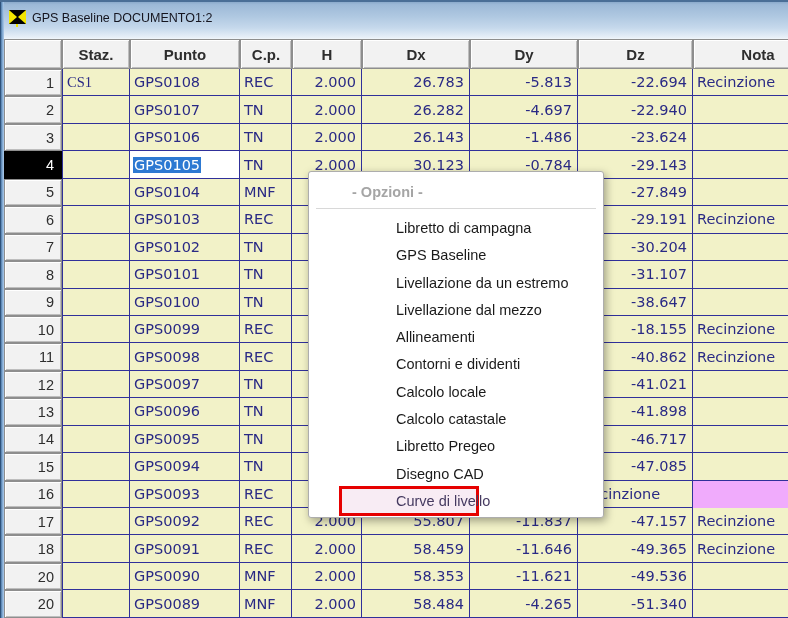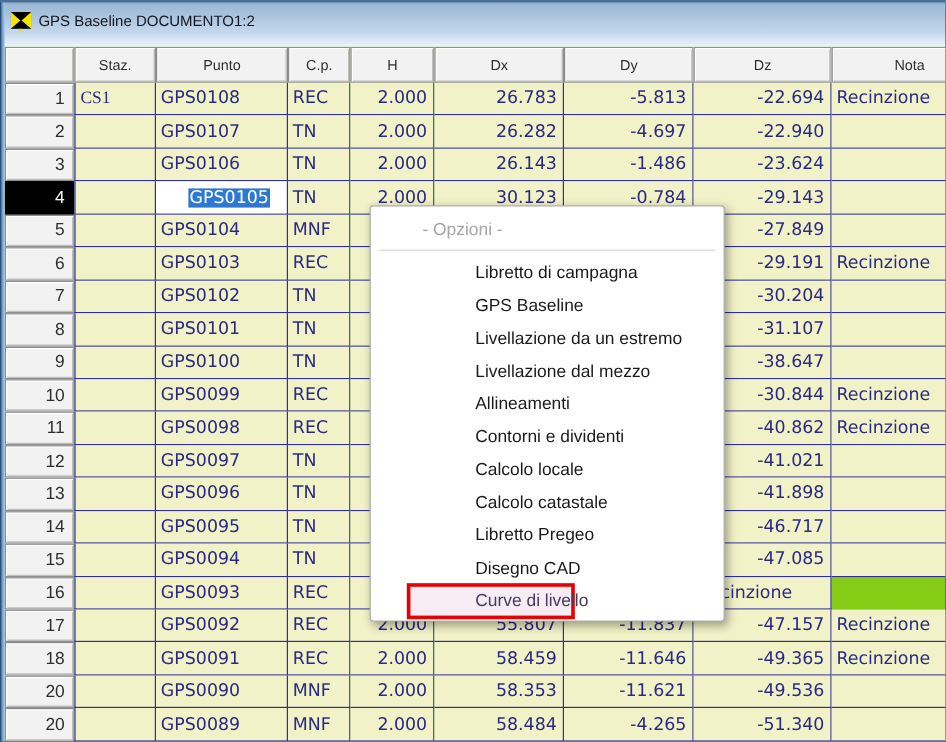--- a/index.html
+++ b/index.html
@@ -1,19 +1,19 @@
 <!DOCTYPE html>
 <html><head>
 <meta charset="utf-8">
 <style>
   html,body { margin:0; padding:0; background:#404040; }
   * { box-sizing:border-box; }
   .window {
     position:relative; width:788px; height:618px; overflow:hidden;
-    background:#84cc16; font-family:"Liberation Sans", sans-serif;padding-left:48px;
+    background:#f0abfc; font-family:"Liberation Sans", sans-serif;padding-left:48px;
   }
   
   .frame-top { position:absolute; top:0; left:0; right:0; height:2px;
     background:#4A6E96; z-index:6; }
   .frame-left { position:absolute; top:0; left:0; bottom:0; width:4px;
     background:linear-gradient(90deg,#17375E 0%,#6F9BC8 45%,#AECBEA 100%); z-index:5; }
   
   .titlebar {
     position:absolute; top:0; left:0; right:0; height:39px; z-index:4;
     background:linear-gradient(180deg,#7E9FC2 0%,#9DB9D7 12%,#AFC8E1 42%,#C6D9EC 72%,#E8F0F8 96%,#F2F7FB 100%);
@@ -25,50 +25,50 @@
   .grid-area { position:absolute; left:4px; top:39px; z-index:1; }
   .row, .hdr-row {
     display:grid;
     grid-template-columns:58px 68px 110px 52px 70px 108px 108px 115px 130px;
   }
   .hdr-row { height:30px; }
   .row { height:27.45px; }
   .bevel {
     background:#F2F2F2; border:1px solid #8E8E8E;
     box-shadow:inset 1px 1px 0 #FFFFFF, inset -1px -1px 0 #BEBEBE;
-    color:#2E2E2E; font-size:12px;
-    display:flex; align-items:center; justify-content:center;
+    color:#2E2E2E; font-size:15px;
+    display:flex; align-items:center; justify-content:center;font-weight:bold;
   }
   .rownum {
     background:#F2F2F2; border:1px solid #8E8E8E;
     box-shadow:inset 1px 1px 0 #FFFFFF, inset -1px -1px 0 #BEBEBE;
     color:#2E2E2E; font-size:14.5px;
     display:flex; align-items:center; justify-content:flex-end; padding-right:7px;
   }
   .row.selected .rownum {
     background:#000000; color:#FFFFFF; border-color:#000000; box-shadow:none;
   }
   .c {
     background:#F2F2C8; border-right:1px solid #30309A; border-bottom:1px solid #30309A;
     color:#2A2A85; font-size:14.5px; font-family:"DejaVu Sans", sans-serif;
     display:flex; align-items:center; overflow:hidden; white-space:nowrap;
   }
   .t-left  { justify-content:flex-start; padding-left:4px; }
   .t-right { justify-content:flex-end; padding-right:5px; }
   .c.first { border-left:1px solid #30309A;font-family:Liberation Serif, serif; }
   .edit-cell { background:#FFFFFF; padding-left:3px; }
-  .edit-cell .sel { background:#2D79D2; color:#FFFFFF; padding:0 1px;margin-left:24px; }
+  .edit-cell .sel { background:#2D79D2; color:#FFFFFF; padding:0 1px; }
   
   .menu {
     position:absolute; left:308px; top:171px; width:296px; height:347px; z-index:10;
     background:#FFFFFF; border:1px solid #ADADAD; border-radius:3px;
     box-shadow:2px 3px 8px rgba(0,0,0,0.35);
     padding-top:10px; font-size:14.5px;
   }
-  .menu-header { color:#A5A5A5; padding-left:43px; height:22px; line-height:20px; }
+  .menu-header { color:#A5A5A5; padding-left:43px; height:22px; line-height:20px;font-weight:bold; }
   .menu-sep { border:none; border-top:1px solid #D8D8D8; margin:4px 7px 6px 7px; }
   .menu-item {
     position:relative; height:27.3px; line-height:27.3px; padding-left:43px;
     color:#1A1A1A; cursor:default;
   }
   .mi-label { position:relative; z-index:2;margin-left:44px; }
   .hl-box { display:none; }
   .menu-item.highlighted .hl-box {
     display:block; position:absolute; z-index:1;
     left:30px; top:-2px; width:140px; height:30px;
@@ -208,21 +208,21 @@
     <div class="c t-left"></div>
   </div>
         <div class="row">
     <div class="rownum">10</div>
     <div class="c t-left first"></div>
     <div class="c t-left">GPS0099</div>
     <div class="c t-left">REC</div>
     <div class="c t-right"></div>
     <div class="c t-right"></div>
     <div class="c t-right"></div>
-    <div class="c t-right">-30.844</div>
+    <div class="c t-right">-18.155</div>
     <div class="c t-left">Recinzione</div>
   </div>
         <div class="row">
     <div class="rownum">11</div>
     <div class="c t-left first"></div>
     <div class="c t-left">GPS0098</div>
     <div class="c t-left">REC</div>
     <div class="c t-right"></div>
     <div class="c t-right"></div>
     <div class="c t-right"></div>

